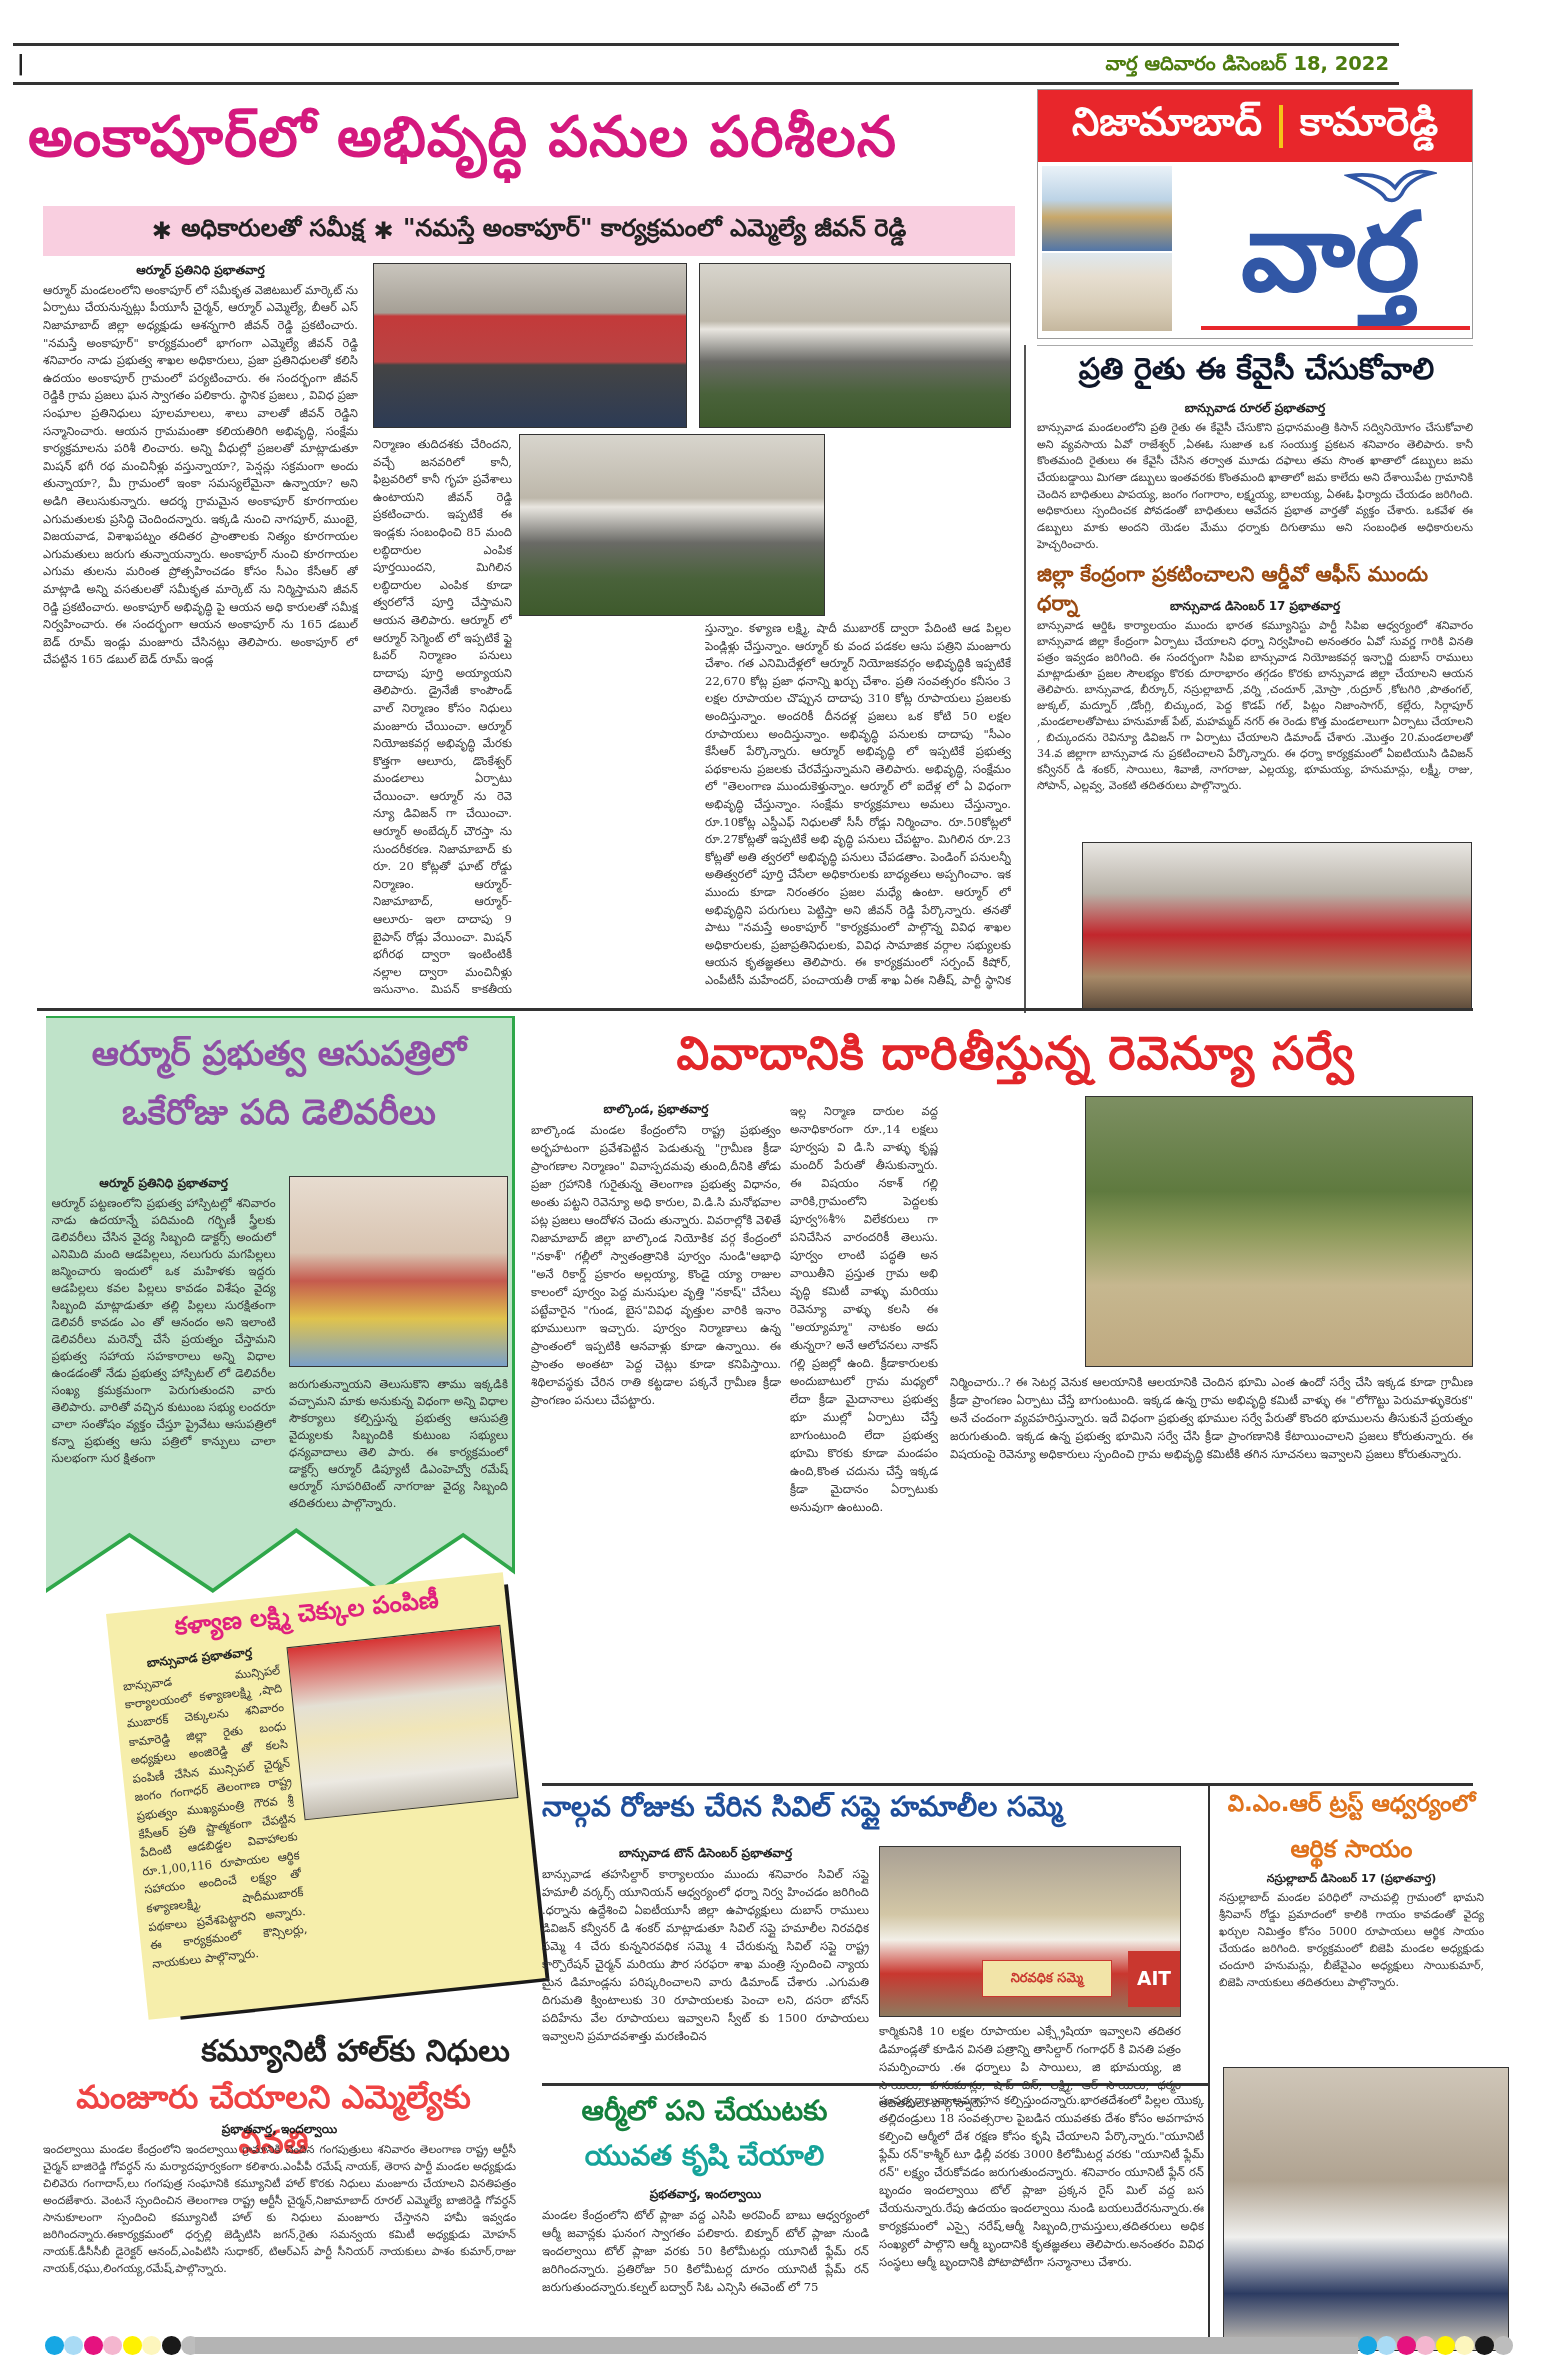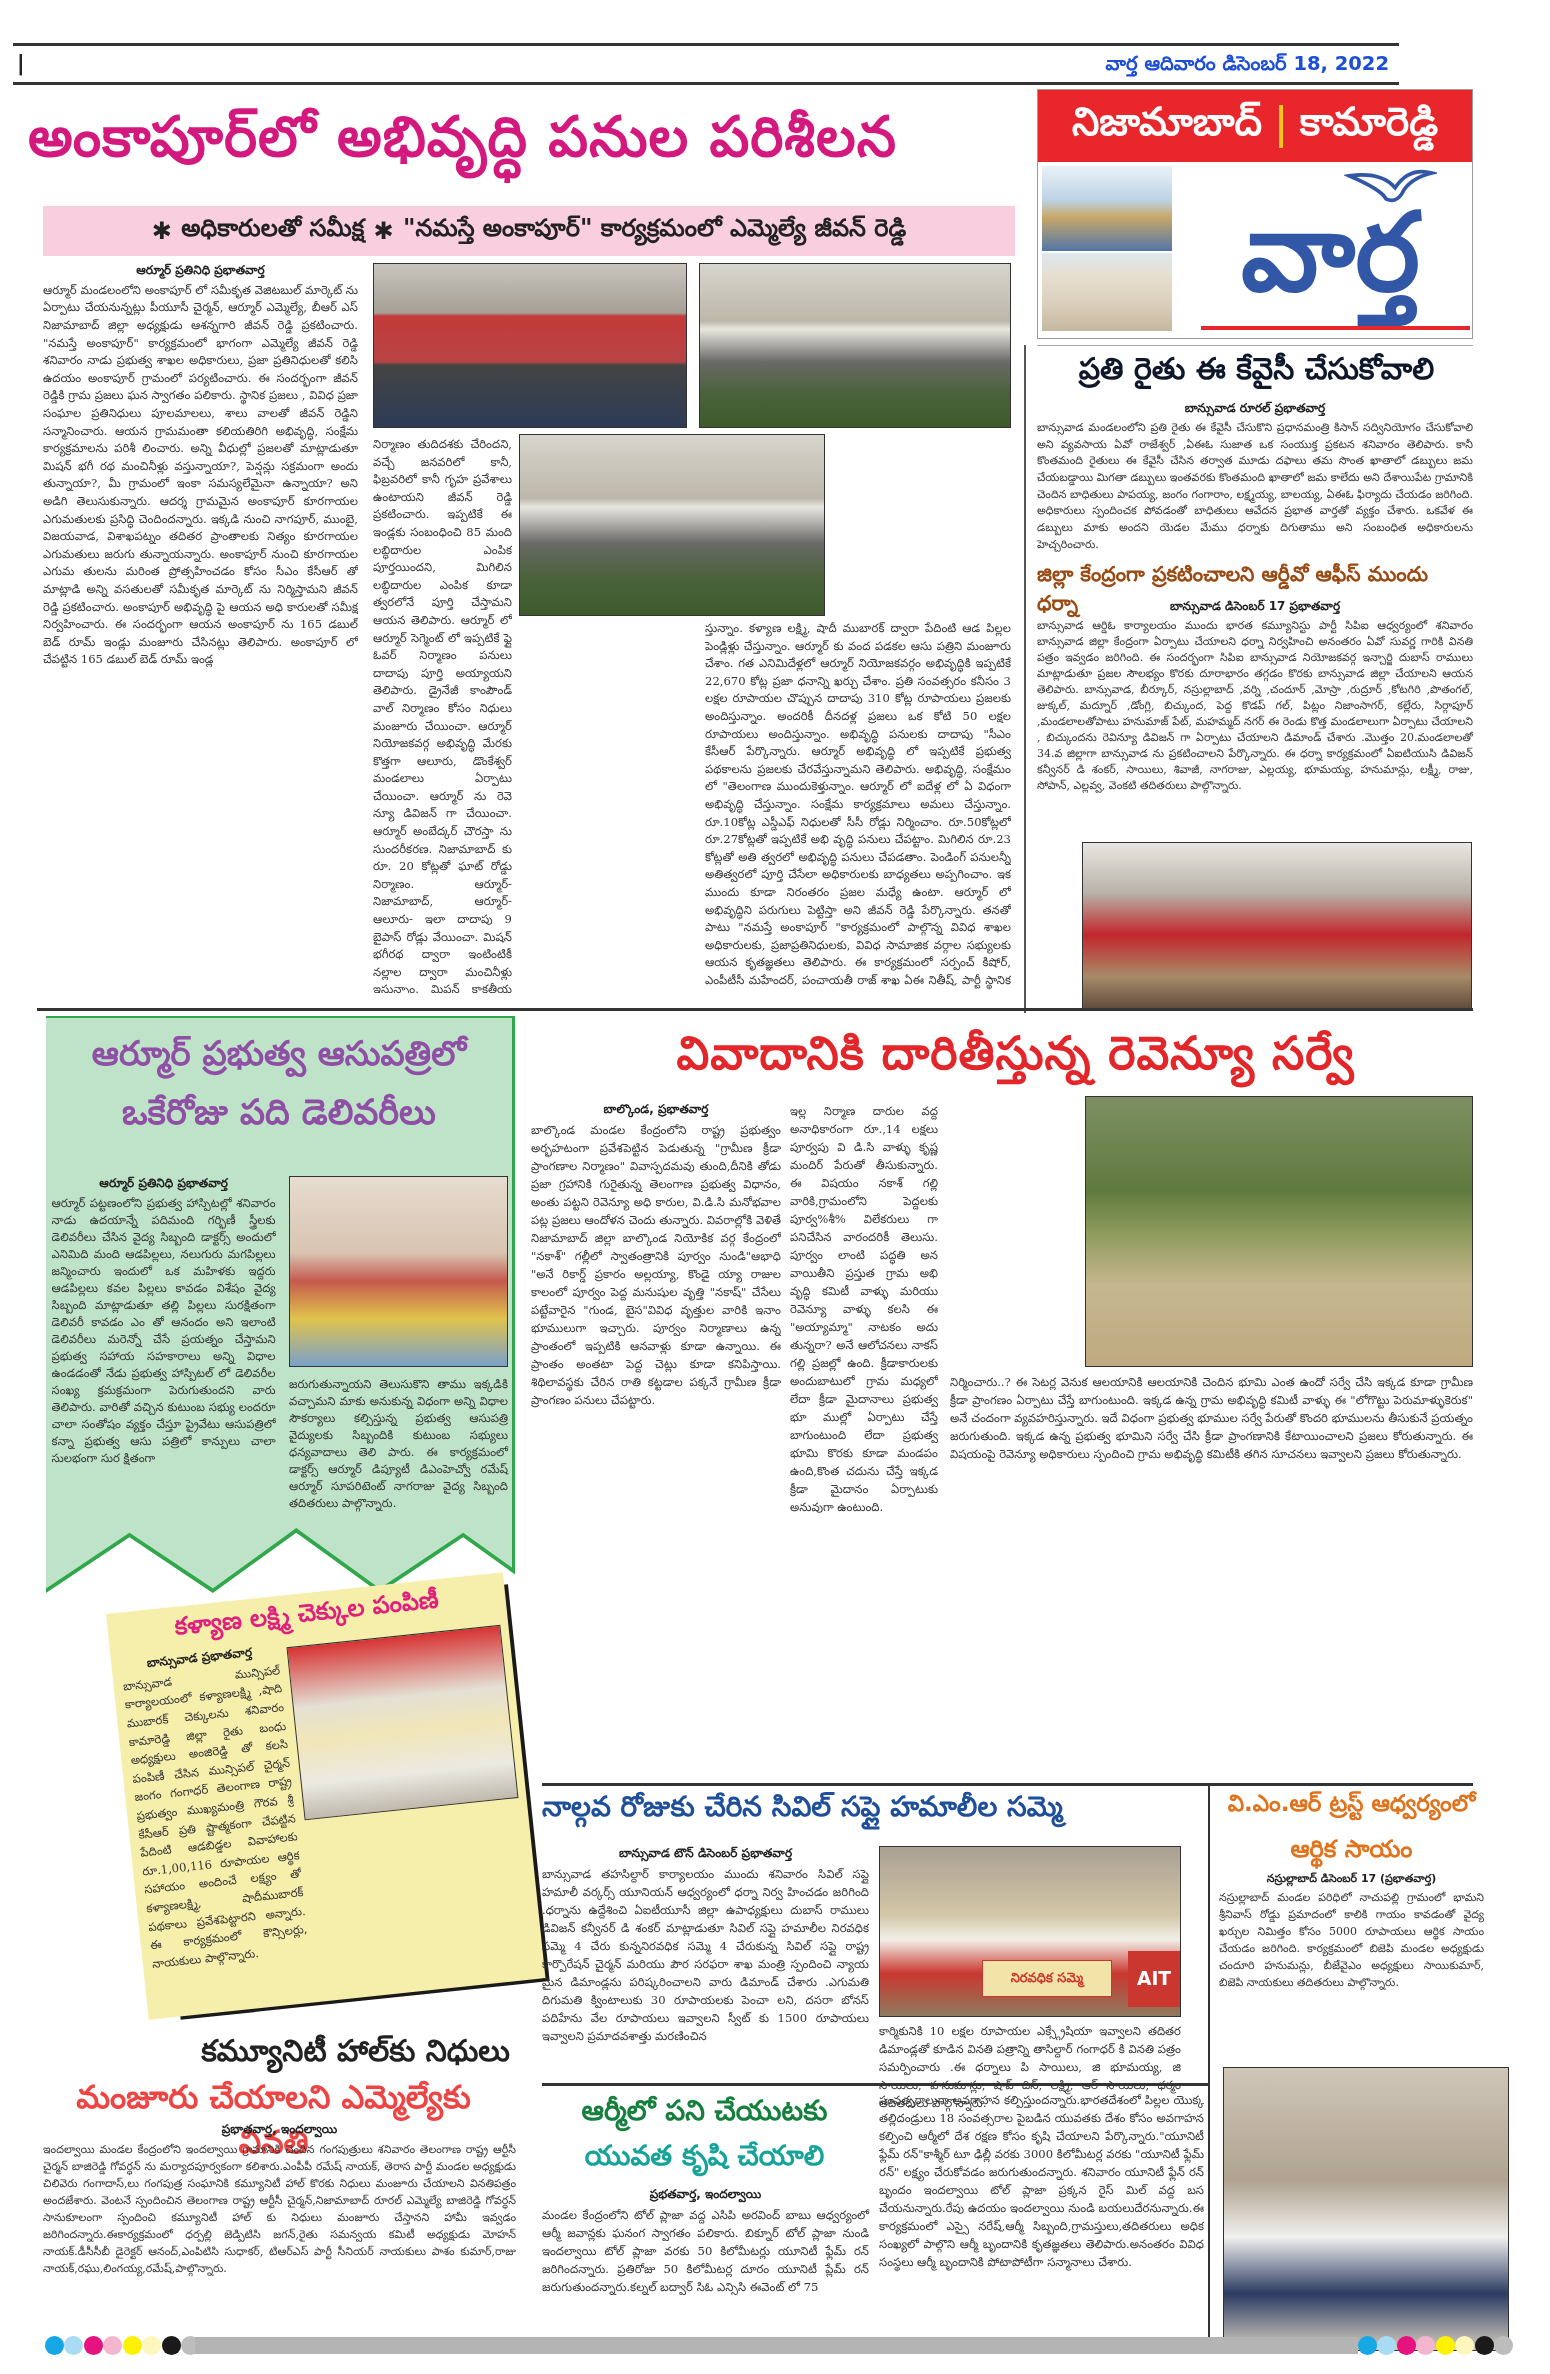--- a/index.html
+++ b/index.html
@@ -17,21 +17,21 @@
 .ph-office{background:linear-gradient(180deg,#d73333 0%,#e4e0d4 35%,#f1e6b8 55%,#ece9e2 80%,#bfb9ad 100%)}
 .ph-kid{background:linear-gradient(180deg,#cfc6b8 0%,#b0a391 40%,#f0f0ee 60%,#2c3b62 80%,#d5cec0 100%)}
 .ph-protest{background:linear-gradient(180deg,#a9a094 0%,#d3c7a6 40%,#f2efe7 55%,#c9372f 75%,#8e7a5f 100%)}
 .dot{display:inline-block;width:18.6px;height:18.6px;border-radius:50%;margin-right:0.9px}
 </style>
 </head>
 <body>
 
 <div class="rule" style="left:13px;top:43px;width:1386px;height:2.8px"></div>
 <div class="abs" style="left:16.7px;top:50px;font-size:22px;font-weight:bold;color:#222">|</div>
-<div class="abs" style="right:162px;top:52px;font-size:19.5px;font-weight:bold;color:#1d4ed8">వార్త ఆదివారం డిసెంబర్ 18, 2022</div>
+<div class="abs" style="right:162px;top:52px;font-size:19.5px;font-weight:bold;color:#4d7c0f">వార్త ఆదివారం డిసెంబర్ 18, 2022</div>
 <div class="rule" style="left:13px;top:82px;width:1386px;height:2.8px"></div>
 
 <h1 class="abs" style="left:28px;top:100px;width:974px;font-size:56px;line-height:74px;font-weight:bold;color:#d4197e;font-family:'DejaVu Sans',sans-serif;letter-spacing:0.9px">అంకాపూర్‌లో అభివృద్ధి పనుల పరిశీలన</h1>
 <div class="abs" style="left:43px;top:206px;width:972px;height:50px;background:#f9cfe0;display:flex;align-items:center;justify-content:center;gap:9.3px;font-size:24px;font-weight:bold;color:#222">
   <span>✱</span>
   <span>అధికారులతో సమీక్ష</span>
   <span>✱</span>
   <span>"నమస్తే అంకాపూర్" కార్యక్రమంలో ఎమ్మెల్యే జీవన్ రెడ్డి</span>
 </div>
 

